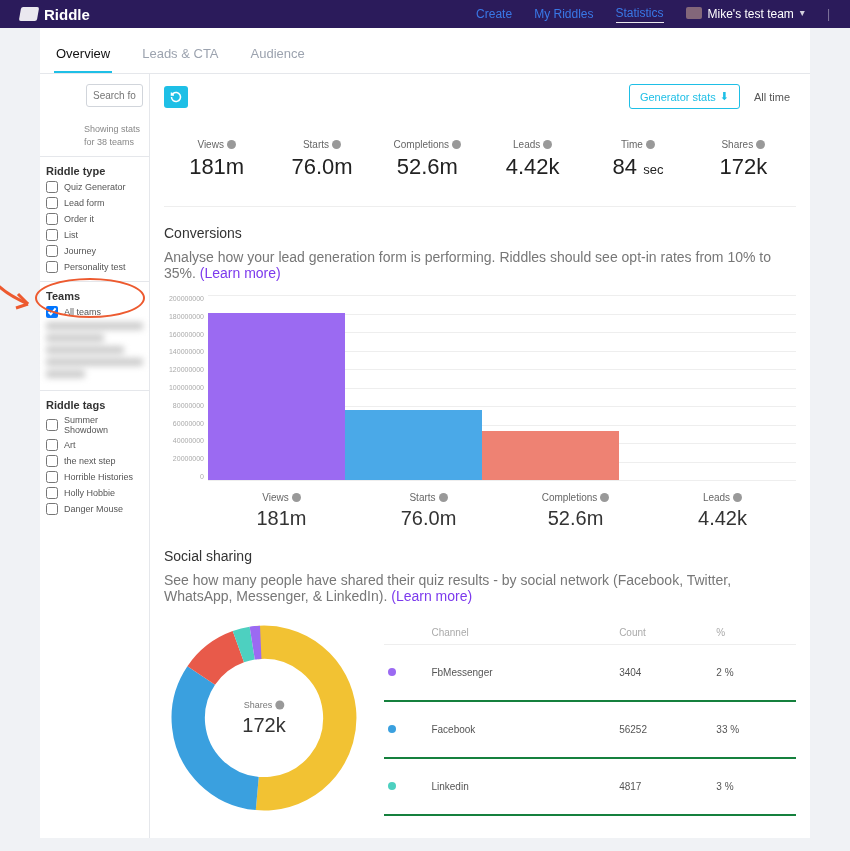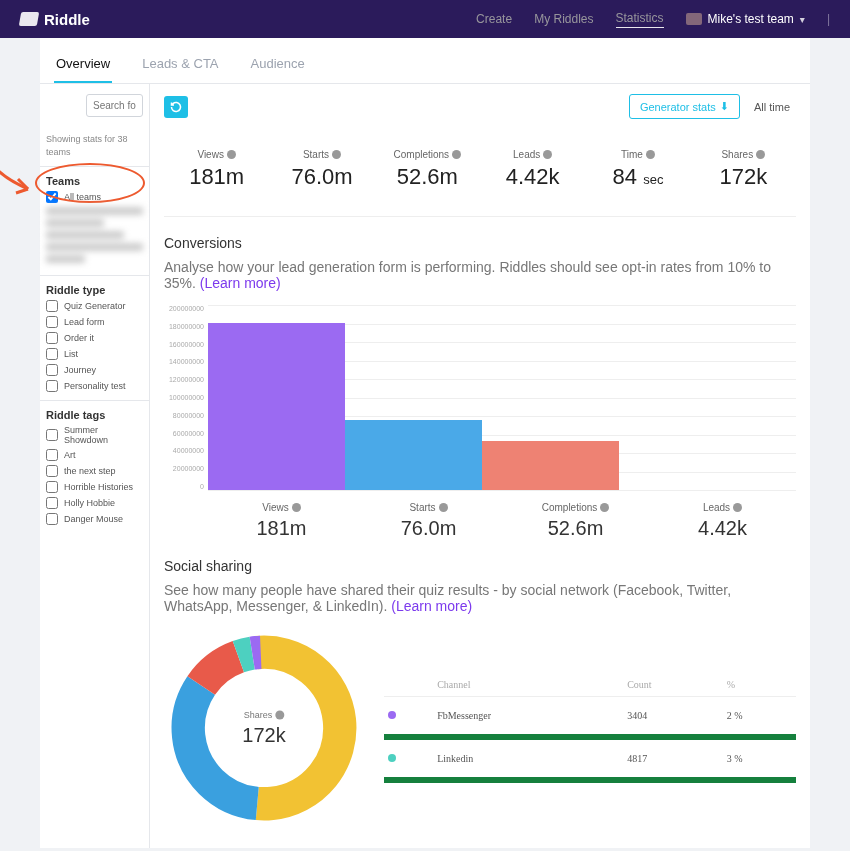--- a/index.html
+++ b/index.html
@@ -1,25 +1,25 @@
 <!DOCTYPE html>
 <html><head>
 <meta charset="utf-8">
 <style>
   * { box-sizing: border-box; margin: 0; padding: 0; }
   body { font-family: -apple-system, BlinkMacSystemFont, 'Segoe UI', Arial, sans-serif; background: #f0f2f5; font-size: 12px; color: #333; }
   
   
-  .topbar { background: #2b1b5b; height: 38px; display: flex; align-items: center; padding: 0 20px; color: #fff; }
+  .topbar { background: #2b1b5b; height: 28px; display: flex; align-items: center; padding: 0 20px; color: #fff; }
   .brand { display: flex; align-items: center; gap: 6px; font-weight: 600; font-size: 15px; }
   .brand-logo { width: 18px; height: 14px; background: #fff; opacity: 0.9; transform: skewX(-10deg); border-radius: 2px; }
   .topnav { margin-left: auto; display: flex; align-items: center; gap: 22px; font-size: 12px; }
-  .topnav a { color: #a3a3a3; text-decoration: none; opacity: 0.9; }
+  .topnav a { color: #3b82f6; text-decoration: none; opacity: 0.9; }
   .topnav a.active { border-bottom: 1px solid #fff; padding-bottom: 2px; }
-  .team-selector { display: flex; align-items: center; gap: 6px; }
+  .team-selector { display: flex; align-items: flex-start; gap: 6px; }
   .team-badge { width: 16px; height: 12px; background: #a88; border-radius: 2px; opacity: 0.7; }
   .chev { font-size: 10px; opacity: 0.8; }
   .vsep { color: rgba(255,255,255,0.4); }
   
   
   .page { max-width: 770px; margin: 0 auto; background: #fff; }
   
   
   .tabs { display: flex; border-bottom: 1px solid #e5e7eb; padding: 0 14px; gap: 28px; }
   .tab { padding: 18px 2px 10px 2px; font-size: 13px; color: #9ca3af; cursor: pointer; }
@@ -28,21 +28,21 @@
   
   .layout { display: flex; }
   .sidebar { width: 110px; border-right: 1px solid #e5e7eb; padding: 10px 0 20px 0; }
   .main { flex: 1; padding: 10px 14px 20px 14px; }
   
   
   .search { margin: 0 6px 8px 6px; padding-left: 40px; }
   .search input { width: 100%; padding: 5px 6px; font-size: 10px; border: 1px solid #d1d5db; border-radius: 3px; }
   .side-block { border-top: 1px solid #e5e7eb; padding: 8px 6px; }
   .side-block.first { border-top: none; }
-  .side-meta { font-size: 9px; color: #888; line-height: 1.4; }
+  .side-meta { font-size: 9px; color: #888; line-height: 1.4; margin-left: 38px; }
   .side-title { font-size: 11px; font-weight: 600; margin-bottom: 4px; }
   .side-list { display: flex; flex-direction: column; gap: 4px; }
   .ck-row { display: flex; align-items: center; gap: 6px; font-size: 9px; color: #555; }
   .ck-row input { width: 12px; height: 12px; }
   
   
   .teams-block { position: relative; }
   .highlight-ring { position: absolute; left: -5px; top: -4px; width: 110px; height: 40px; border: 2px solid #ed5a2f; border-radius: 50%/50%; pointer-events: none; }
   .arrow-svg { position: absolute; left: -68px; top: -50px; width: 80px; height: 86px; }
   .blurred { filter: blur(3px); color: #aaa; margin-top: 4px; }
@@ -83,24 +83,24 @@
   .bar-foot-label { font-size: 10px; color: #666; display: flex; align-items: center; justify-content: center; gap: 3px; }
   .bar-foot-value { font-size: 20px; font-weight: 300; margin-top: 4px; }
   
   
   .sharing-row { display: flex; gap: 20px; margin-top: 10px; align-items: center; }
   .donut-wrap { width: 200px; height: 200px; position: relative; }
   .donut-center { position: absolute; top: 50%; left: 50%; transform: translate(-50%,-50%); text-align: center; }
   .donut-center .lbl { font-size: 9px; color: #777; display: flex; align-items: center; justify-content: center; gap: 3px; }
   .donut-center .val { font-size: 20px; font-weight: 300; margin-top: 4px; }
   
-  .share-table { flex: 1; font-family: Liberation Serif, serif; }
+  .share-table { flex: 1; }
   .share-table table { width: 100%; border-collapse: collapse; font-size: 10px; }
   .share-table th { text-align: left; color: #aaa; font-weight: 400; padding: 6px 4px; border-bottom: 1px solid #eee; }
-  .share-table td { padding: 13px 4px; color: #555; border-bottom: 6px solid #15803d; margin-left: 28px; }
+  .share-table td { padding: 22px 4px; color: #555; border-bottom: 2px solid #15803d; margin-left: 28px; }
   .dot { width: 8px; height: 8px; border-radius: 50%; display: inline-block; }
 </style>
 </head>
 <body>
 
 <div class="topbar">
   <div class="brand">
     <span class="brand-logo"></span>
     <span>Riddle</span>
   </div>
@@ -127,67 +127,67 @@
 
   <div class="layout">
 
     <div class="sidebar">
       <div class="search">
         <input type="text" placeholder="Search for ..." style="">
       </div>
       <div class="side-block first">
         <div class="side-meta">Showing stats for 38 teams</div>
       </div>
+      <div class="side-block">
+        <div class="side-title">Riddle type</div>
+        <div class="side-list" id="type-list">
+            <label class="ck-row">
+              <input type="checkbox" style="">
+              <span>Quiz Generator</span>
+            </label>
+            <label class="ck-row">
+              <input type="checkbox" style="">
+              <span>Lead form</span>
+            </label>
+            <label class="ck-row">
+              <input type="checkbox" style="">
+              <span>Order it</span>
+            </label>
+            <label class="ck-row">
+              <input type="checkbox" style="">
+              <span>List</span>
+            </label>
+            <label class="ck-row">
+              <input type="checkbox" style="">
+              <span>Journey</span>
+            </label>
+            <label class="ck-row">
+              <input type="checkbox" style="">
+              <span>Personality test</span>
+            </label>
+          </div>
+      </div>
       <div class="side-block teams-block">
         <svg class="arrow-svg" viewBox="0 0 80 86">
           <path d="M12 4 Q 0 48 56 72" stroke="#ed5a2f" stroke-width="3" fill="none"></path>
           <path d="M56 72 L46 62 M56 72 L44 76" stroke="#ed5a2f" stroke-width="3" fill="none"></path>
         </svg>
         <div class="highlight-ring"></div>
         <div class="side-title">Teams</div>
         <label class="ck-row">
           <input type="checkbox" checked="" style="">
           <span>All teams</span>
         </label>
         <div class="blurred">
           <div class="brow"></div>
             <div class="brow" style="width:60%"></div>
             <div class="brow" style="width:80%"></div>
             <div class="brow"></div>
             <div class="brow" style="width:40%"></div>
         </div>
-      </div>
-      <div class="side-block">
-        <div class="side-title">Riddle type</div>
-        <div class="side-list" id="type-list">
-            <label class="ck-row">
-              <input type="checkbox" style="">
-              <span>Quiz Generator</span>
-            </label>
-            <label class="ck-row">
-              <input type="checkbox" style="">
-              <span>Lead form</span>
-            </label>
-            <label class="ck-row">
-              <input type="checkbox" style="">
-              <span>Order it</span>
-            </label>
-            <label class="ck-row">
-              <input type="checkbox" style="">
-              <span>List</span>
-            </label>
-            <label class="ck-row">
-              <input type="checkbox" style="">
-              <span>Journey</span>
-            </label>
-            <label class="ck-row">
-              <input type="checkbox" style="">
-              <span>Personality test</span>
-            </label>
-          </div>
       </div>
       <div class="side-block">
         <div class="side-title">Riddle tags</div>
         <div class="side-list" id="tags-list">
             <label class="ck-row">
               <input type="checkbox" style="">
               <span>Summer Showdown</span>
             </label>
             <label class="ck-row">
               <input type="checkbox" style="">
@@ -381,20 +381,26 @@
             </tr>
               </thead>
             <tbody id="share-tbody">
                 <tr>
                   <td><span class="dot" style="background: rgb(155, 106, 242);"></span></td>
                   <td>FbMessenger</td>
                   <td>3404</td>
                   <td>2 %</td>
                 </tr>
                 <tr>
+                  <td><span class="dot" style="background: rgb(58, 160, 223);"></span></td>
+                  <td>Facebook</td>
+                  <td>56252</td>
+                  <td>33 %</td>
+                </tr>
+                <tr>
                   <td><span class="dot" style="background: rgb(77, 208, 192);"></span></td>
                   <td>Linkedin</td>
                   <td>4817</td>
                   <td>3 %</td>
                 </tr>
               </tbody>
           </table>
         </div>
       </div>
 

